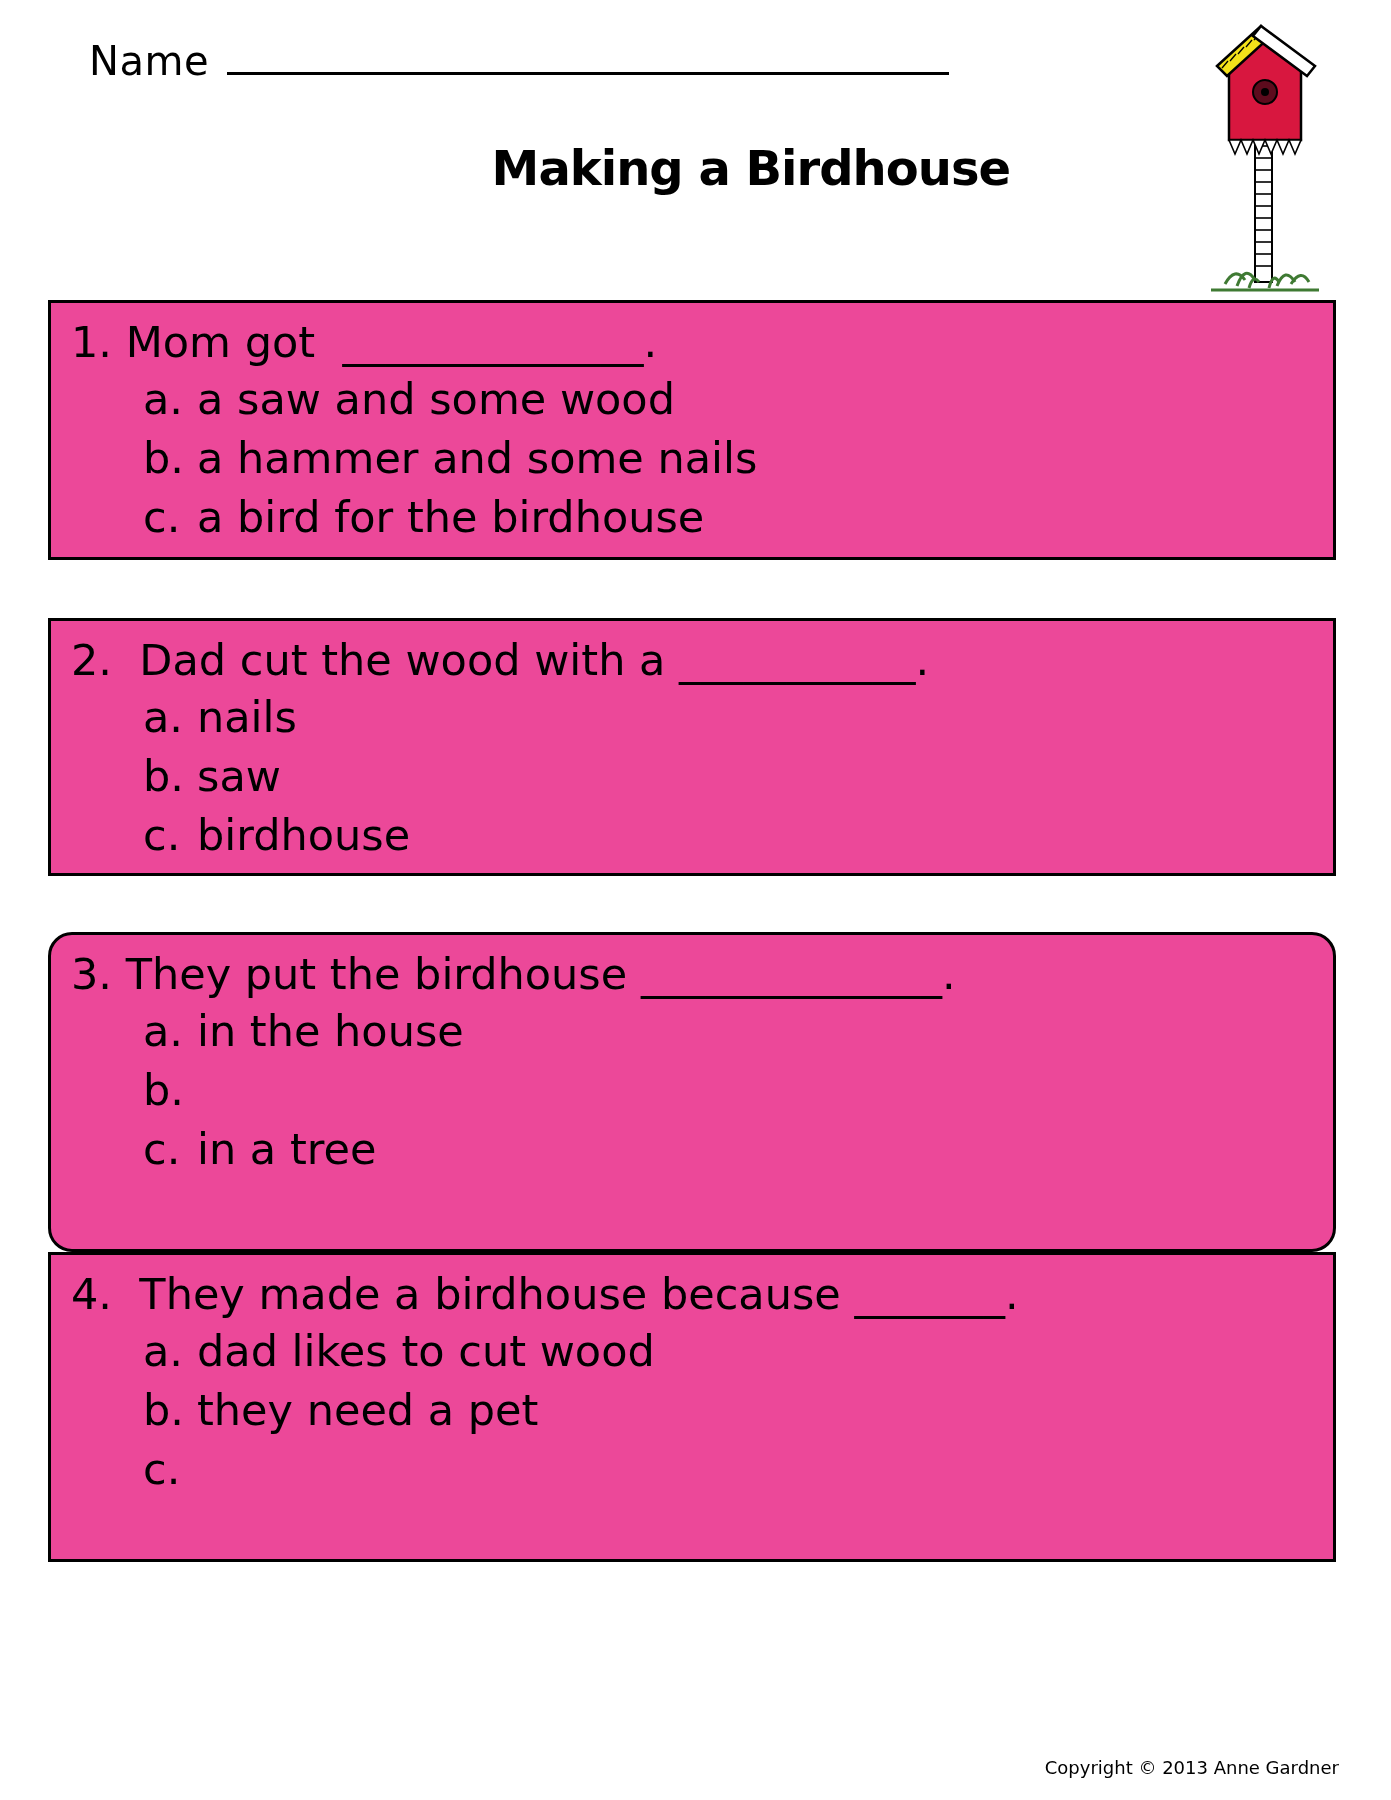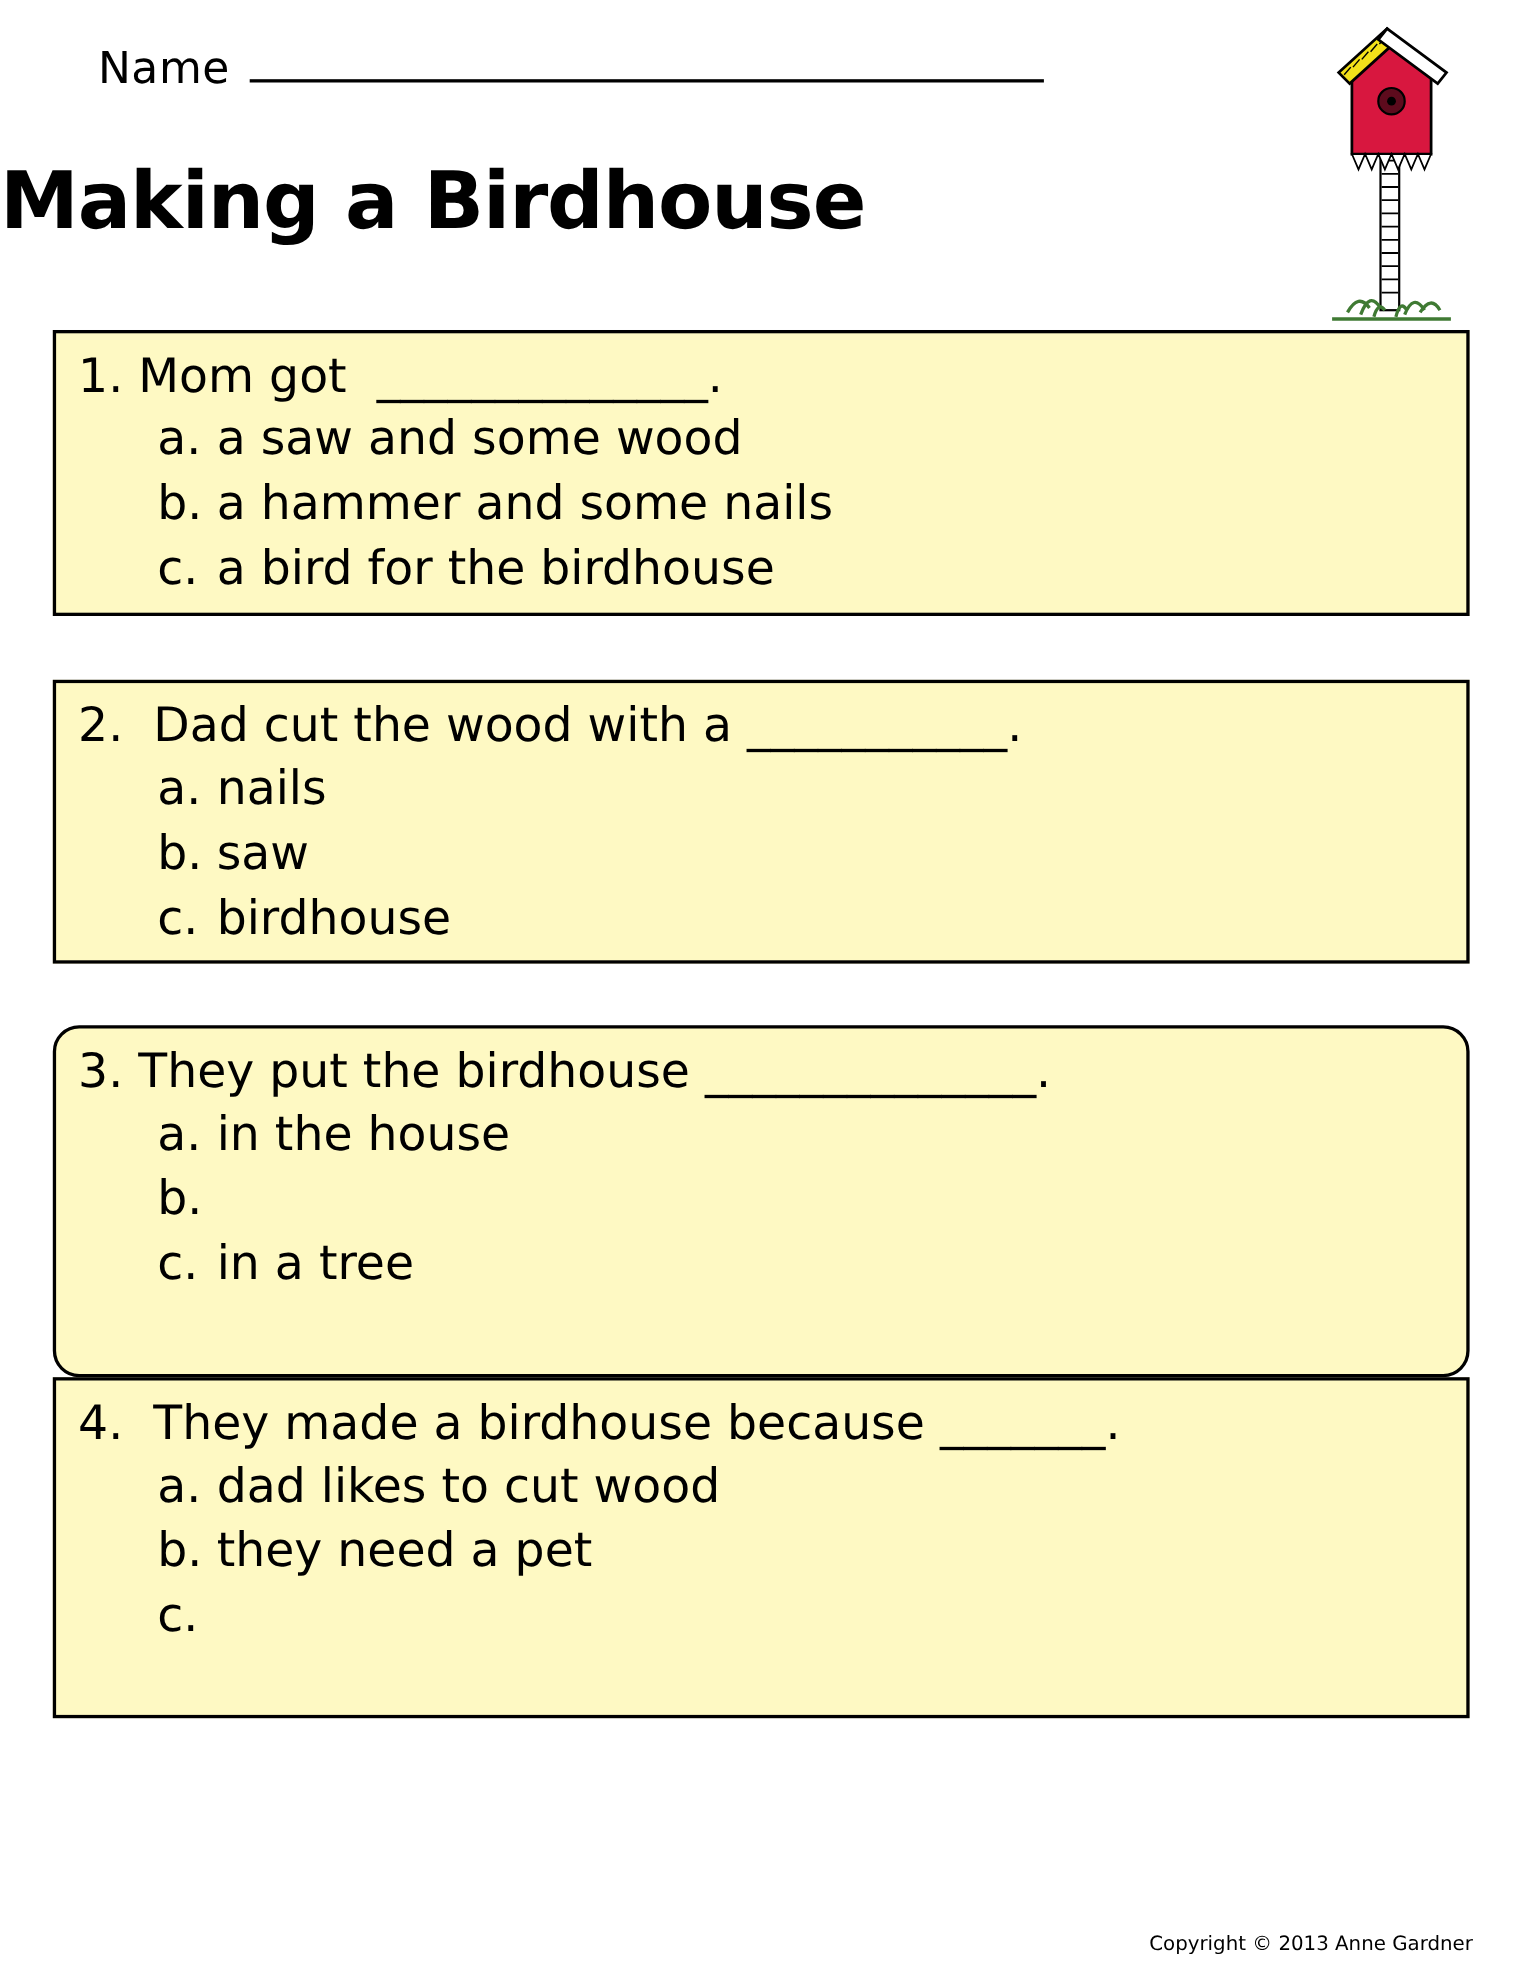--- a/index.html
+++ b/index.html
@@ -45,22 +45,22 @@
     border-bottom: 3px solid #000;
     height: 44px;
   }
 
   
   .title {
     position: absolute;
     left: 0;
     top: 140px;
     width: 1010px;
-    text-align: left;
-    font-size: 72px;
+    text-align: right;
+    font-size: 48px;
     font-weight: bold;
     letter-spacing: -1px;
     font-family: "DejaVu Sans", sans-serif;
   }
 
   
   .clipart {
     position: absolute;
     right: 52px;
     top: 14px;
@@ -68,21 +68,21 @@
     height: 282px;
   }
 
   
   .qbox {
     position: absolute;
     left: 48px;
     width: 1288px;
     box-sizing: border-box;
     border: 3px solid #000;
-    background: #fef9c3;
+    background: #ec4899;
     padding: 14px 20px 18px 20px;
   }
   #q1 { top: 300px; height: 260px; }
   #q2 { top: 618px; height: 258px; }
   #q3 { top: 932px; height: 320px; border-radius: 24px; }
   #q4 { top: 1252px; height: 310px; }
 
   .qstem {
     font-size: 43px;
     line-height: 1.18;

